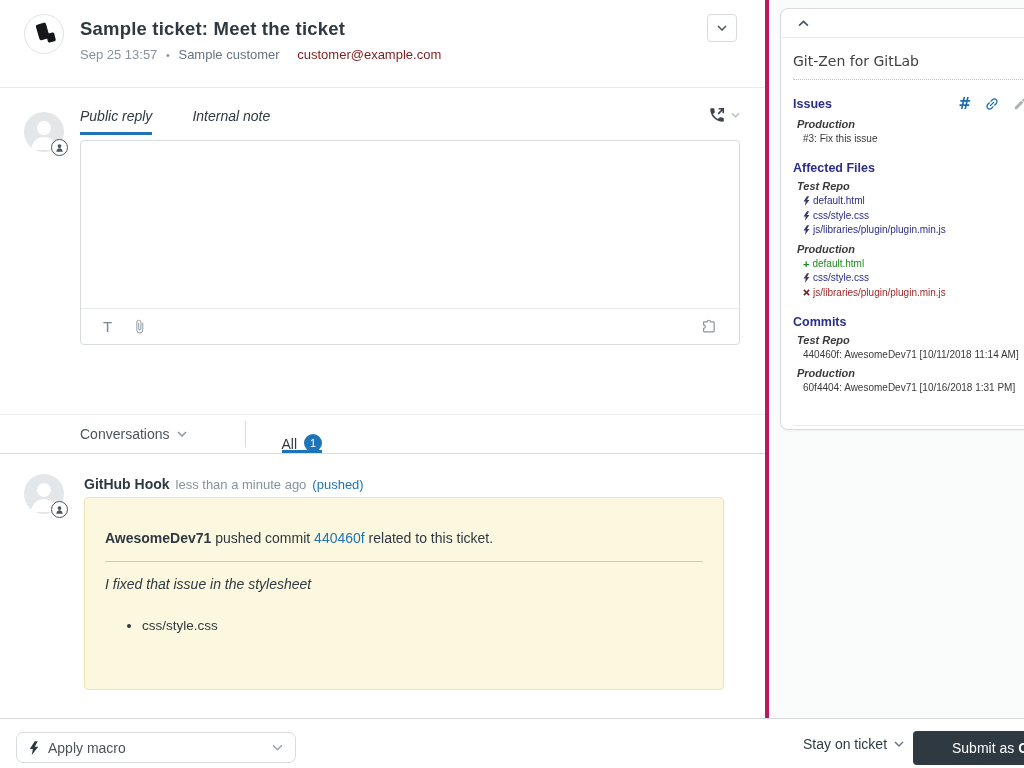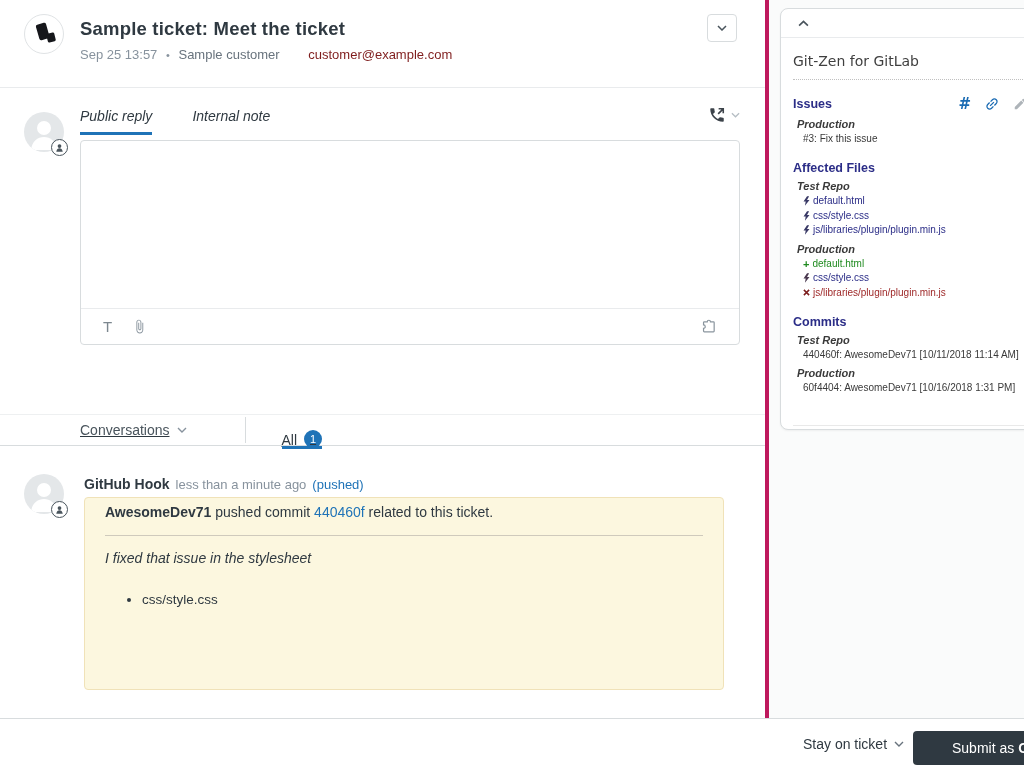--- a/index.html
+++ b/index.html
@@ -12,21 +12,21 @@
           border-right:4px solid #be185d; background:#fff; }
 
   .hdr { position:absolute; left:0; top:0; width:100%; height:88px;
          border-bottom:1px solid #e9ebed; }
   .avatar { width:40px; height:40px; border-radius:50%; position:absolute; }
   .hdr .avatar { left:24px; top:14px; background:#fff; border:1px solid #e0e3e5; }
   .hdr-text { position:absolute; left:80px; top:18px; }
   .hdr-title { font-size:18.5px; font-weight:bold; color:#2f3941; letter-spacing:.2px; }
   .hdr-meta { margin-top:7px; font-size:13px; color:#87929d; }
   .hdr-meta .dot { margin:0 5px; font-size:11px; color:#87929d; }
-  .hdr-meta .name { color:#68737d; margin-right:25px; }
+  .hdr-meta .name { color:#68737d; margin-right:14px; }
   .hdr-meta .email { color:#7f1d1d; }
   .hdr-btn { position:absolute; left:707px; top:14px; width:30px; height:28px;
              background:#fff; border:1px solid #d8dcde; border-radius:4px;
              display:flex; align-items:center; justify-content:center; cursor:pointer; }
 
   
   .composer-avatar-wrap { position:absolute; left:24px; top:112px; width:40px; height:40px; }
   .person-circle { width:40px; height:40px; border-radius:50%; background:#e4e7e9; overflow:hidden; }
   .role-badge { position:absolute; right:-4px; bottom:-4px; width:17px; height:17px;
                 border-radius:50%; background:#fff; border:1.5px solid #49545c;
@@ -44,23 +44,23 @@
             border:1px solid #d8dcde; border-radius:4px; background:#fff;
             display:flex; flex-direction:column; }
   .editor-area { flex:1; cursor:text; }
   .editor-toolbar { height:36px; border-top:1px solid #e9ebed; display:flex;
                     align-items:center; padding:0 22px; gap:20px; }
   .tb { display:flex; align-items:center; cursor:pointer; color:#7c878f; }
   .tb-T { font-size:15px; font-weight:400; }
   .tb-right { margin-left:auto; }
 
   
-  .conv-bar { position:absolute; left:0; top:414px; width:100%; height:32px;
+  .conv-bar { position:absolute; left:0; top:414px; width:100%; height:40px;
               border-top:1px solid #eef0f1; border-bottom:1px solid #d8dcde;
-              display:flex; align-items:center;text-decoration:underline; }
+              display:flex; align-items:center; }
   .conv-dd { margin-left:80px; display:flex; align-items:center; gap:7px;
              font-size:14px; color:#49545c; cursor:pointer; }
   .vdiv { width:1px; height:26px; background:#d8dcde; margin-left:58px; }
   .conv-tab { position:relative; margin-left:36px; height:36px; display:flex;
               align-items:flex-end; gap:7px; font-size:14px; color:#2f3941; cursor:pointer; }
   .conv-tab::after { content:""; position:absolute; left:0; right:0; bottom:-1px;
                      height:3px; background:var(--accent,#1f73b7); }
   .badge { min-width:18px; height:18px; border-radius:9px; background:var(--accent,#1f73b7);
            color:#fff; font-size:11px; display:flex; align-items:center;
            justify-content:center; padding:0 5px; }
@@ -68,21 +68,21 @@
   
   .comment-avatar-wrap { position:absolute; left:24px; top:474px; width:40px; height:40px; }
   .comment-head { position:absolute; left:84px; top:476px; font-size:13px; display:flex;
                   align-items:baseline; gap:6px; }
   .comment-author { font-size:14px; font-weight:bold; color:#2f3941; }
   .comment-time { color:#87929d; }
   .assign-link { color:var(--accent,#1f73b7); text-decoration:none; cursor:pointer; }
 
   .note-box { position:absolute; left:84px; top:497px; width:640px; height:193px;
               background:var(--note-bg,#fcf7df); border:1px solid var(--note-border,#f0e2b8);
-              border-radius:4px; padding:6px 20px; font-size:14px; color:#2f3941; }
+              border-radius:4px; padding:32px 20px; font-size:14px; color:#2f3941; }
   .note-box a { color:var(--accent,#1f73b7); text-decoration:none; cursor:pointer; }
   .note-hr { border:none; border-top:1px solid #cfcabc; margin:15px 0 14px 0; }
   .note-msg { font-style:italic; margin-bottom:26px; }
   .note-files { margin:10px 0 0 37px; }
   .note-files li { font-size:13.5px; margin-top:2px; }
 
   
   .sidebar { position:absolute; left:769px; top:0; width:255px; height:718px; background:#fafbfb; }
   .app-card { position:absolute; left:11px; top:8px; width:262px; height:422px;
               background:#fff; border:1px solid #d8dcde; border-radius:8px;
@@ -322,20 +322,29 @@
         <div class="gz-item">440460f: AwesomeDev71 [10/11/2018 11:14 AM]</div>
         <div class="gz-repo">Production</div>
         <div class="gz-item">60f4404: AwesomeDev71 [10/16/2018 1:31 PM]</div>
 
         <div class="gz-footer">©2018 git-zen.com</div>
       </div>
     </div>
   </div>
 
   <div class="footer">
+    <div class="macro-select">
+      <svg width="10" height="14" viewBox="0 0 8 11">
+          <polygon points="4.6,0 0.6,6.2 3.1,6.2 2.2,11 7.4,4.5 4.6,4.5 7,0" fill="#2f3941"></polygon>
+        </svg>
+      <span>Apply macro</span>
+      <svg class="macro-chevron" width="11" height="7" viewBox="0 0 10 6">
+        <polyline points="1,1 5,5 9,1" fill="none" stroke="#9aa4ab" stroke-width="1.4"></polyline>
+      </svg>
+    </div>
     <div class="stay">
       <span>Stay on ticket</span>
       <svg width="10" height="6" viewBox="0 0 10 6">
         <polyline points="1,1 5,5 9,1" fill="none" stroke="#68737d" stroke-width="1.4"></polyline>
       </svg>
     </div>
     <button class="submit-btn">
       <span>Submit as</span>
       <strong>Open</strong>
     </button>

